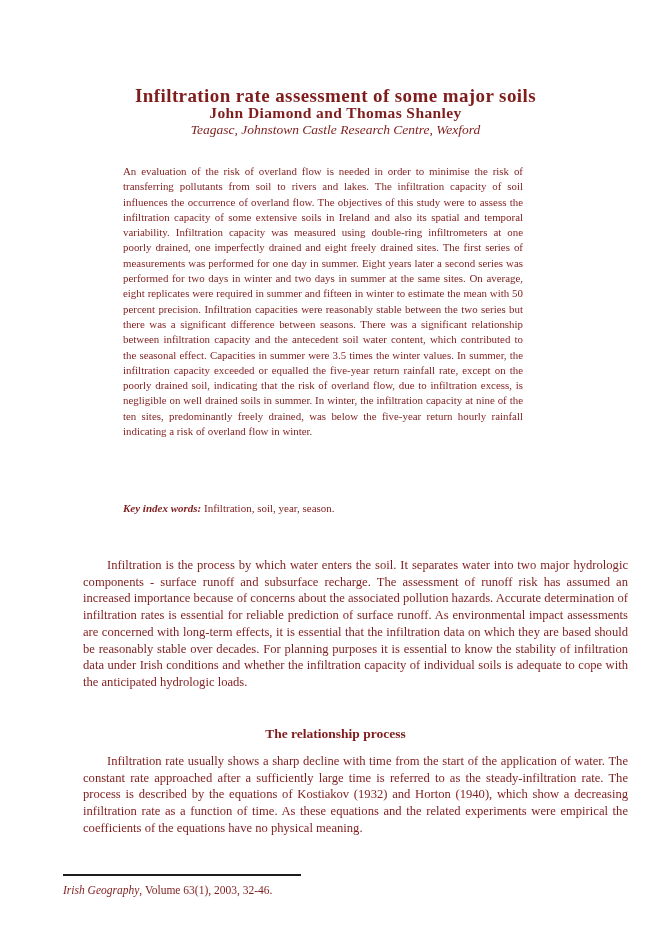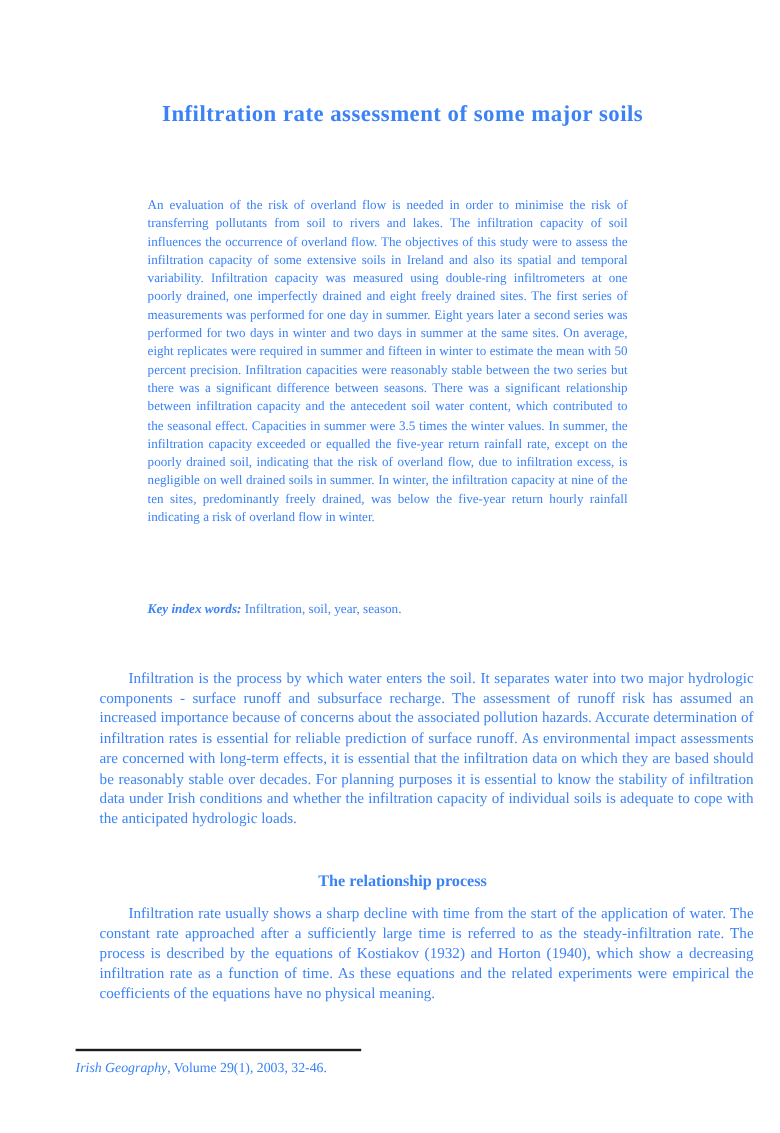--- a/index.html
+++ b/index.html
@@ -5,21 +5,21 @@
   html, body {
     margin: 0;
     padding: 0;
     background: #ffffff;
   }
   .page {
     position: relative;
     width: 650px;
     height: 944px;
     background: #ffffff;
-    color: #3b82f6;
+    color: #7f1d1d;
     font-family: "Liberation Serif", "DejaVu Serif", serif;
     overflow: hidden;
   }
   .abs { position: absolute; }
   .col { left: 63px; width: 545px; }
   .centered { text-align: center; }
 
   .paper-title {
     top: 71px;
     font-size: 19px;
@@ -96,36 +96,38 @@
   }
   .footer-journal { font-style: italic; }
 </style>
 </head>
 <body>
 
 <div class="page">
 
   <h1 class="abs col centered paper-title">Infiltration rate assessment of some major soils</h1>
 
+  <div class="abs col centered paper-authors">John Diamond and Thomas Shanley</div>
 
+  <div class="abs col centered paper-affiliation">Teagasc, Johnstown Castle Research Centre, Wexford</div>
 
 
   <div class="abs abstract-body">An evaluation of the risk of overland flow is needed in order to minimise the risk of transferring pollutants from soil to rivers and lakes. The infiltration capacity of soil influences the occurrence of overland flow. The objectives of this study were to assess the infiltration capacity of some extensive soils in Ireland and also its spatial and temporal variability. Infiltration capacity was measured using double-ring infiltrometers at one poorly drained, one imperfectly drained and eight freely drained sites. The first series of measurements was performed for one day in summer. Eight years later a second series was performed for two days in winter and two days in summer at the same sites. On average, eight replicates were required in summer and fifteen in winter to estimate the mean with 50 percent precision. Infiltration capacities were reasonably stable between the two series but there was a significant difference between seasons. There was a significant relationship between infiltration capacity and the antecedent soil water content, which contributed to the seasonal effect. Capacities in summer were 3.5 times the winter values. In summer, the infiltration capacity exceeded or equalled the five-year return rainfall rate, except on the poorly drained soil, indicating that the risk of overland flow, due to infiltration excess, is negligible on well drained soils in summer. In winter, the infiltration capacity at nine of the ten sites, predominantly freely drained, was below the five-year return hourly rainfall indicating a risk of overland flow in winter.</div>
 
   <div class="abs keywords-line">
     <span class="keywords-label">Key index words:</span>
     <span>Infiltration, soil, year, season.</span>
   </div>
 
 
   <div class="abs col body-para p-introduction">Infiltration is the process by which water enters the soil. It separates water into two major hydrologic components - surface runoff and subsurface recharge. The assessment of runoff risk has assumed an increased importance because of concerns about the associated pollution hazards. Accurate determination of infiltration rates is essential for reliable prediction of surface runoff. As environmental impact assessments are concerned with long-term effects, it is essential that the infiltration data on which they are based should be reasonably stable over decades. For planning purposes it is essential to know the stability of infiltration data under Irish conditions and whether the infiltration capacity of individual soils is adequate to cope with the anticipated hydrologic loads.</div>
 
   <div class="abs col centered section-heading h-process">The relationship process</div>
 
   <div class="abs col body-para p-process">Infiltration rate usually shows a sharp decline with time from the start of the application of water. The constant rate approached after a sufficiently large time is referred to as the steady-infiltration rate. The process is described by the equations of Kostiakov (1932) and Horton (1940), which show a decreasing infiltration rate as a function of time. As these equations and the related experiments were empirical the coefficients of the equations have no physical meaning.</div>
 
   <div class="abs footer-rule"></div>
 
   <div class="abs col footer-line">
-    <span class="footer-journal">Irish Geography</span><span>, Volume 29(1), 2003, 32-46.</span>
+    <span class="footer-journal">Irish Geography</span><span>, Volume 63(1), 2003, 32-46.</span>
   </div>
 
 </div>
 
 </body></html>

